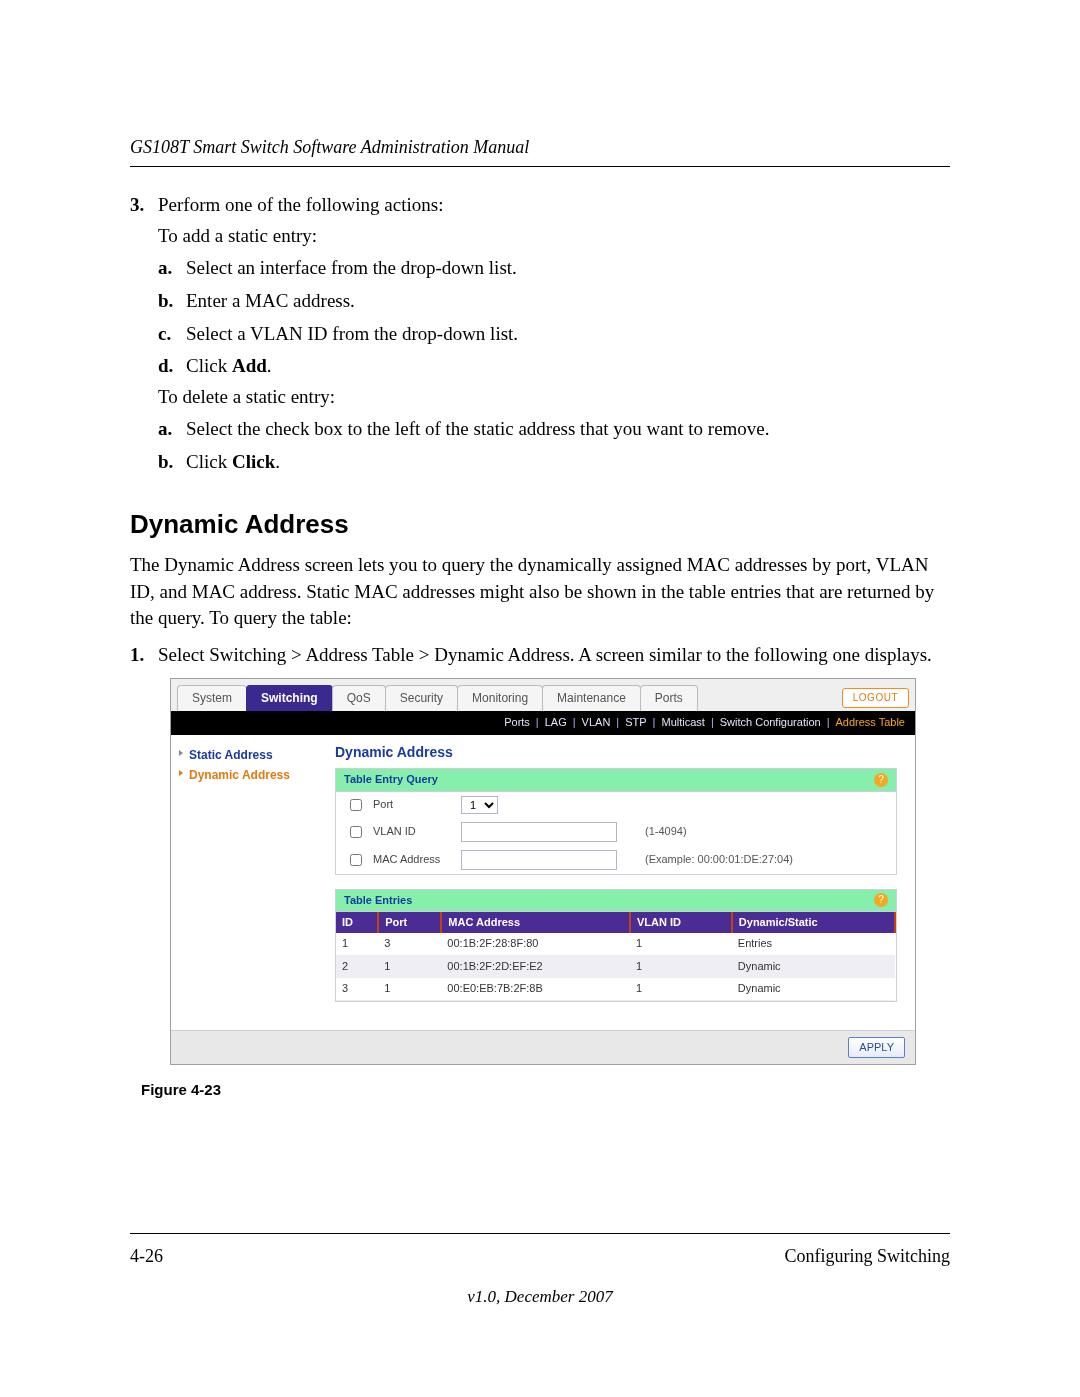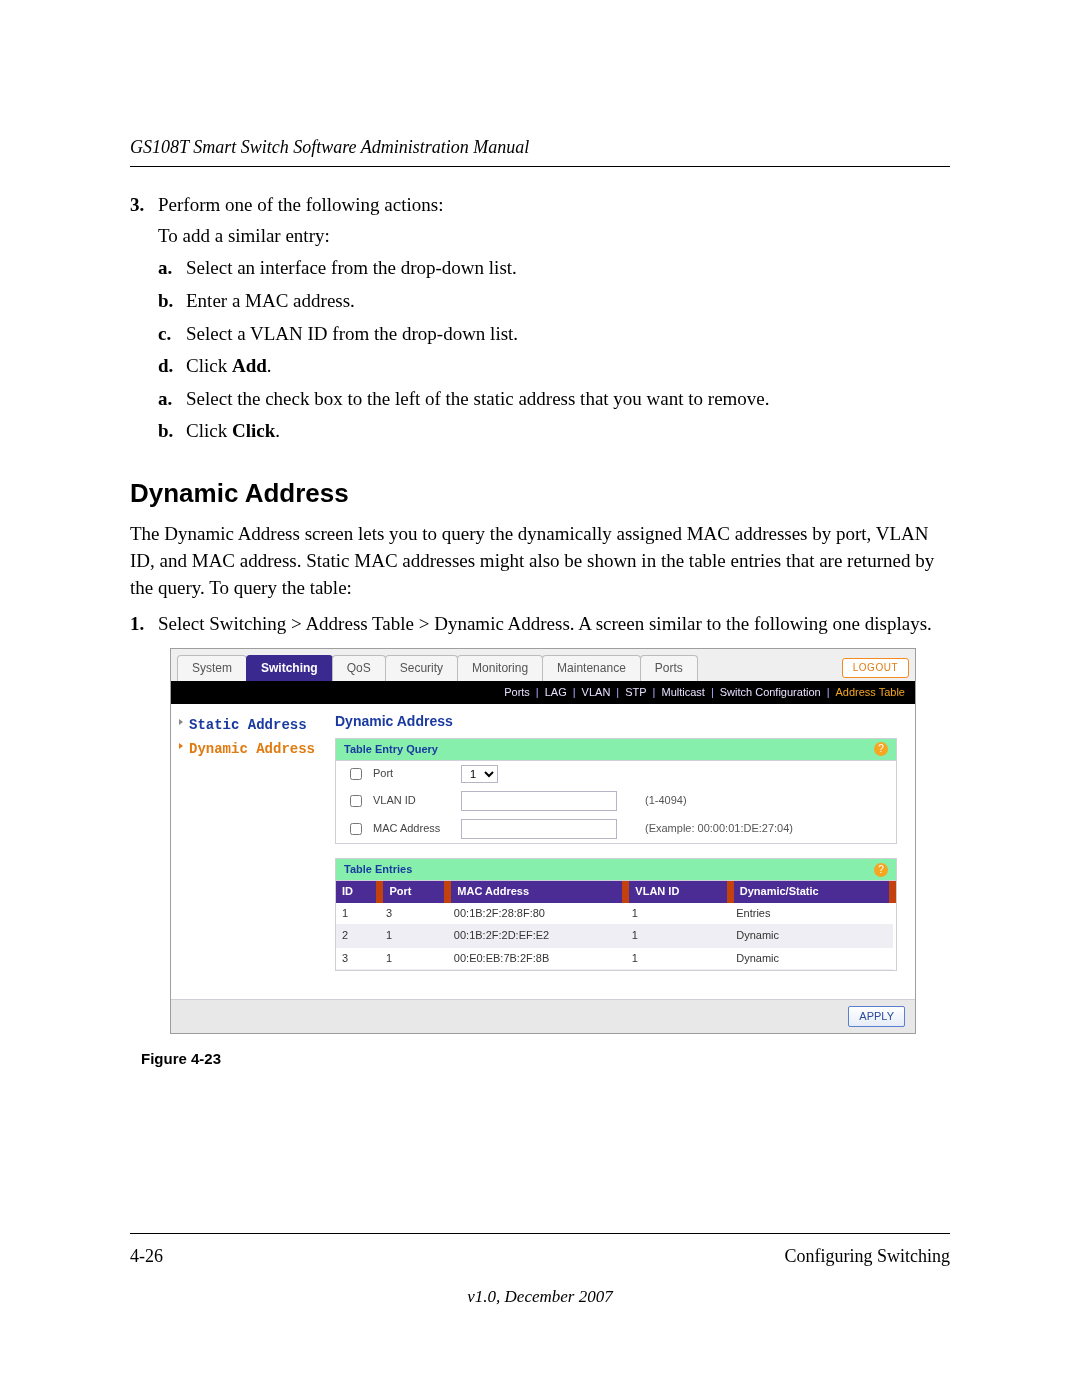--- a/index.html
+++ b/index.html
@@ -114,26 +114,25 @@
   .ss-body {
     display: flex;
     background: #fff;
     min-height: 200px;
   }
   .ss-sidebar {
     width: 148px;
     padding: 10px 8px;
   }
   .side-link {
-    font-size: 14px;
+    font-size: 12px;
     padding: 2px 0 2px 10px;
     position: relative;
     color: #1a3aa0;
     font-weight: bold;
-    font-family: Liberation Mono, monospace;
   }
   .side-link.active { color: #e07b10; }
   .side-link::before {
     content: "";
     position: absolute;
     left: 0; top: 5px;
     width: 0; height: 0;
     border-top: 3px solid transparent;
     border-bottom: 3px solid transparent;
     border-left: 4px solid #888;
@@ -202,21 +201,21 @@
     padding: 0 4px;
     height: 18px;
   }
   .tbl { width: 100%; border-collapse: collapse; font-size: 11px; }
   .tbl th {
     background: #4b2b94;
     color: #fff;
     text-align: left;
     padding: 3px 6px;
     font-weight: bold;
-    border-right: 7px solid #c2410c;
+    border-right: 2px solid #c2410c;
   }
   .tbl td {
     padding: 3px 6px;
     border-bottom: 1px solid #efeff2;
   }
   .tbl tr.alt td { background: #eeeef4; }
   .ss-footer {
     background: #e8e8e8;
     padding: 6px 10px;
     display: flex;
@@ -260,37 +259,38 @@
 
 <div class="page">
   <div class="header-title">GS108T Smart Switch Software Administration Manual</div>
   <hr class="rule">
 
   <div class="body-content">
     <div class="step">
       <div class="step-num">3.</div>
       <div>Perform one of the following actions:</div>
     </div>
-    <div class="sub-intro">To add a similar entry:</div>
+    <div class="sub-intro">To add a static entry:</div>
     <div class="substep">
         <div class="substep-num">a.</div>
         <div>Select an interface from the drop-down list.</div>
       </div>
     <div class="substep">
         <div class="substep-num">b.</div>
         <div>Enter a MAC address.</div>
       </div>
     <div class="substep">
         <div class="substep-num">c.</div>
         <div>Select a VLAN ID from the drop-down list.</div>
       </div>
     <div class="substep">
         <div class="substep-num">d.</div>
         <div><span>Click </span><span class="bold">Add</span><span>.</span></div>
       </div>
+    <div class="sub-intro">To delete a static entry:</div>
     <div class="substep">
         <div class="substep-num">a.</div>
         <div>Select the check box to the left of the static address that you want to remove.</div>
       </div>
     <div class="substep">
         <div class="substep-num">b.</div>
         <div><span>Click </span><span class="bold">Click</span><span>.</span></div>
       </div>
 
     <div class="section-heading">Dynamic Address</div>

